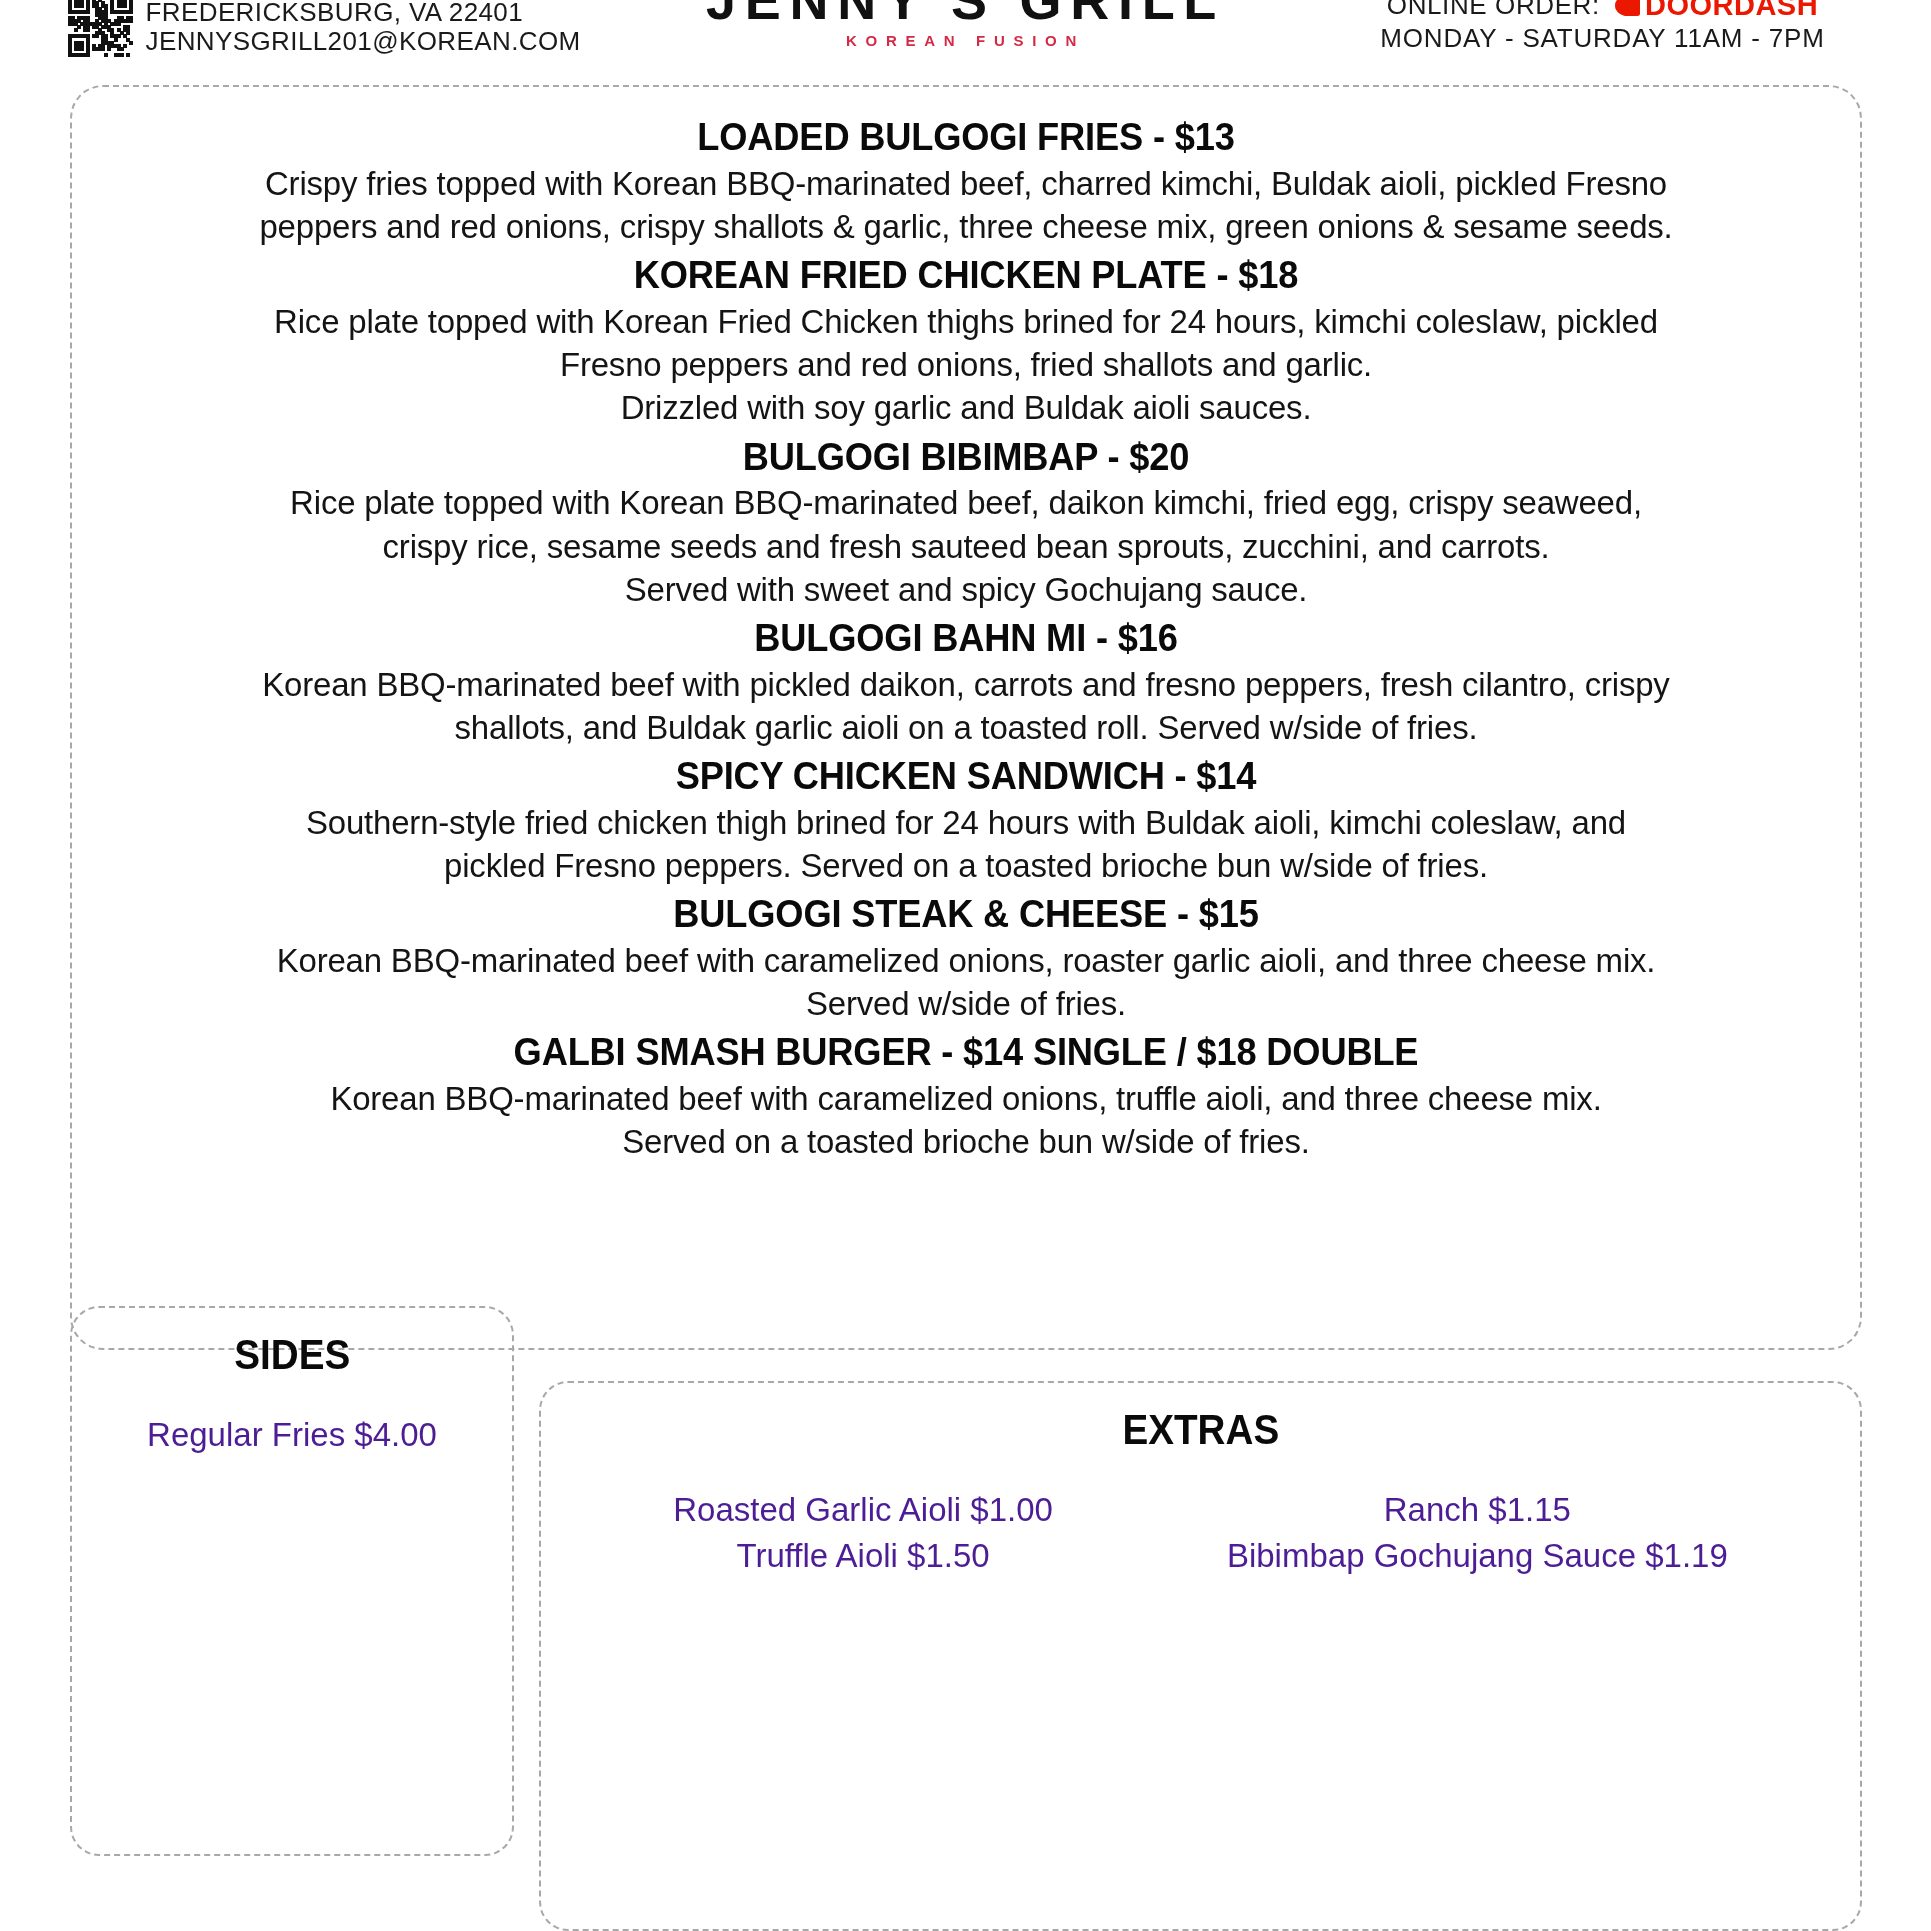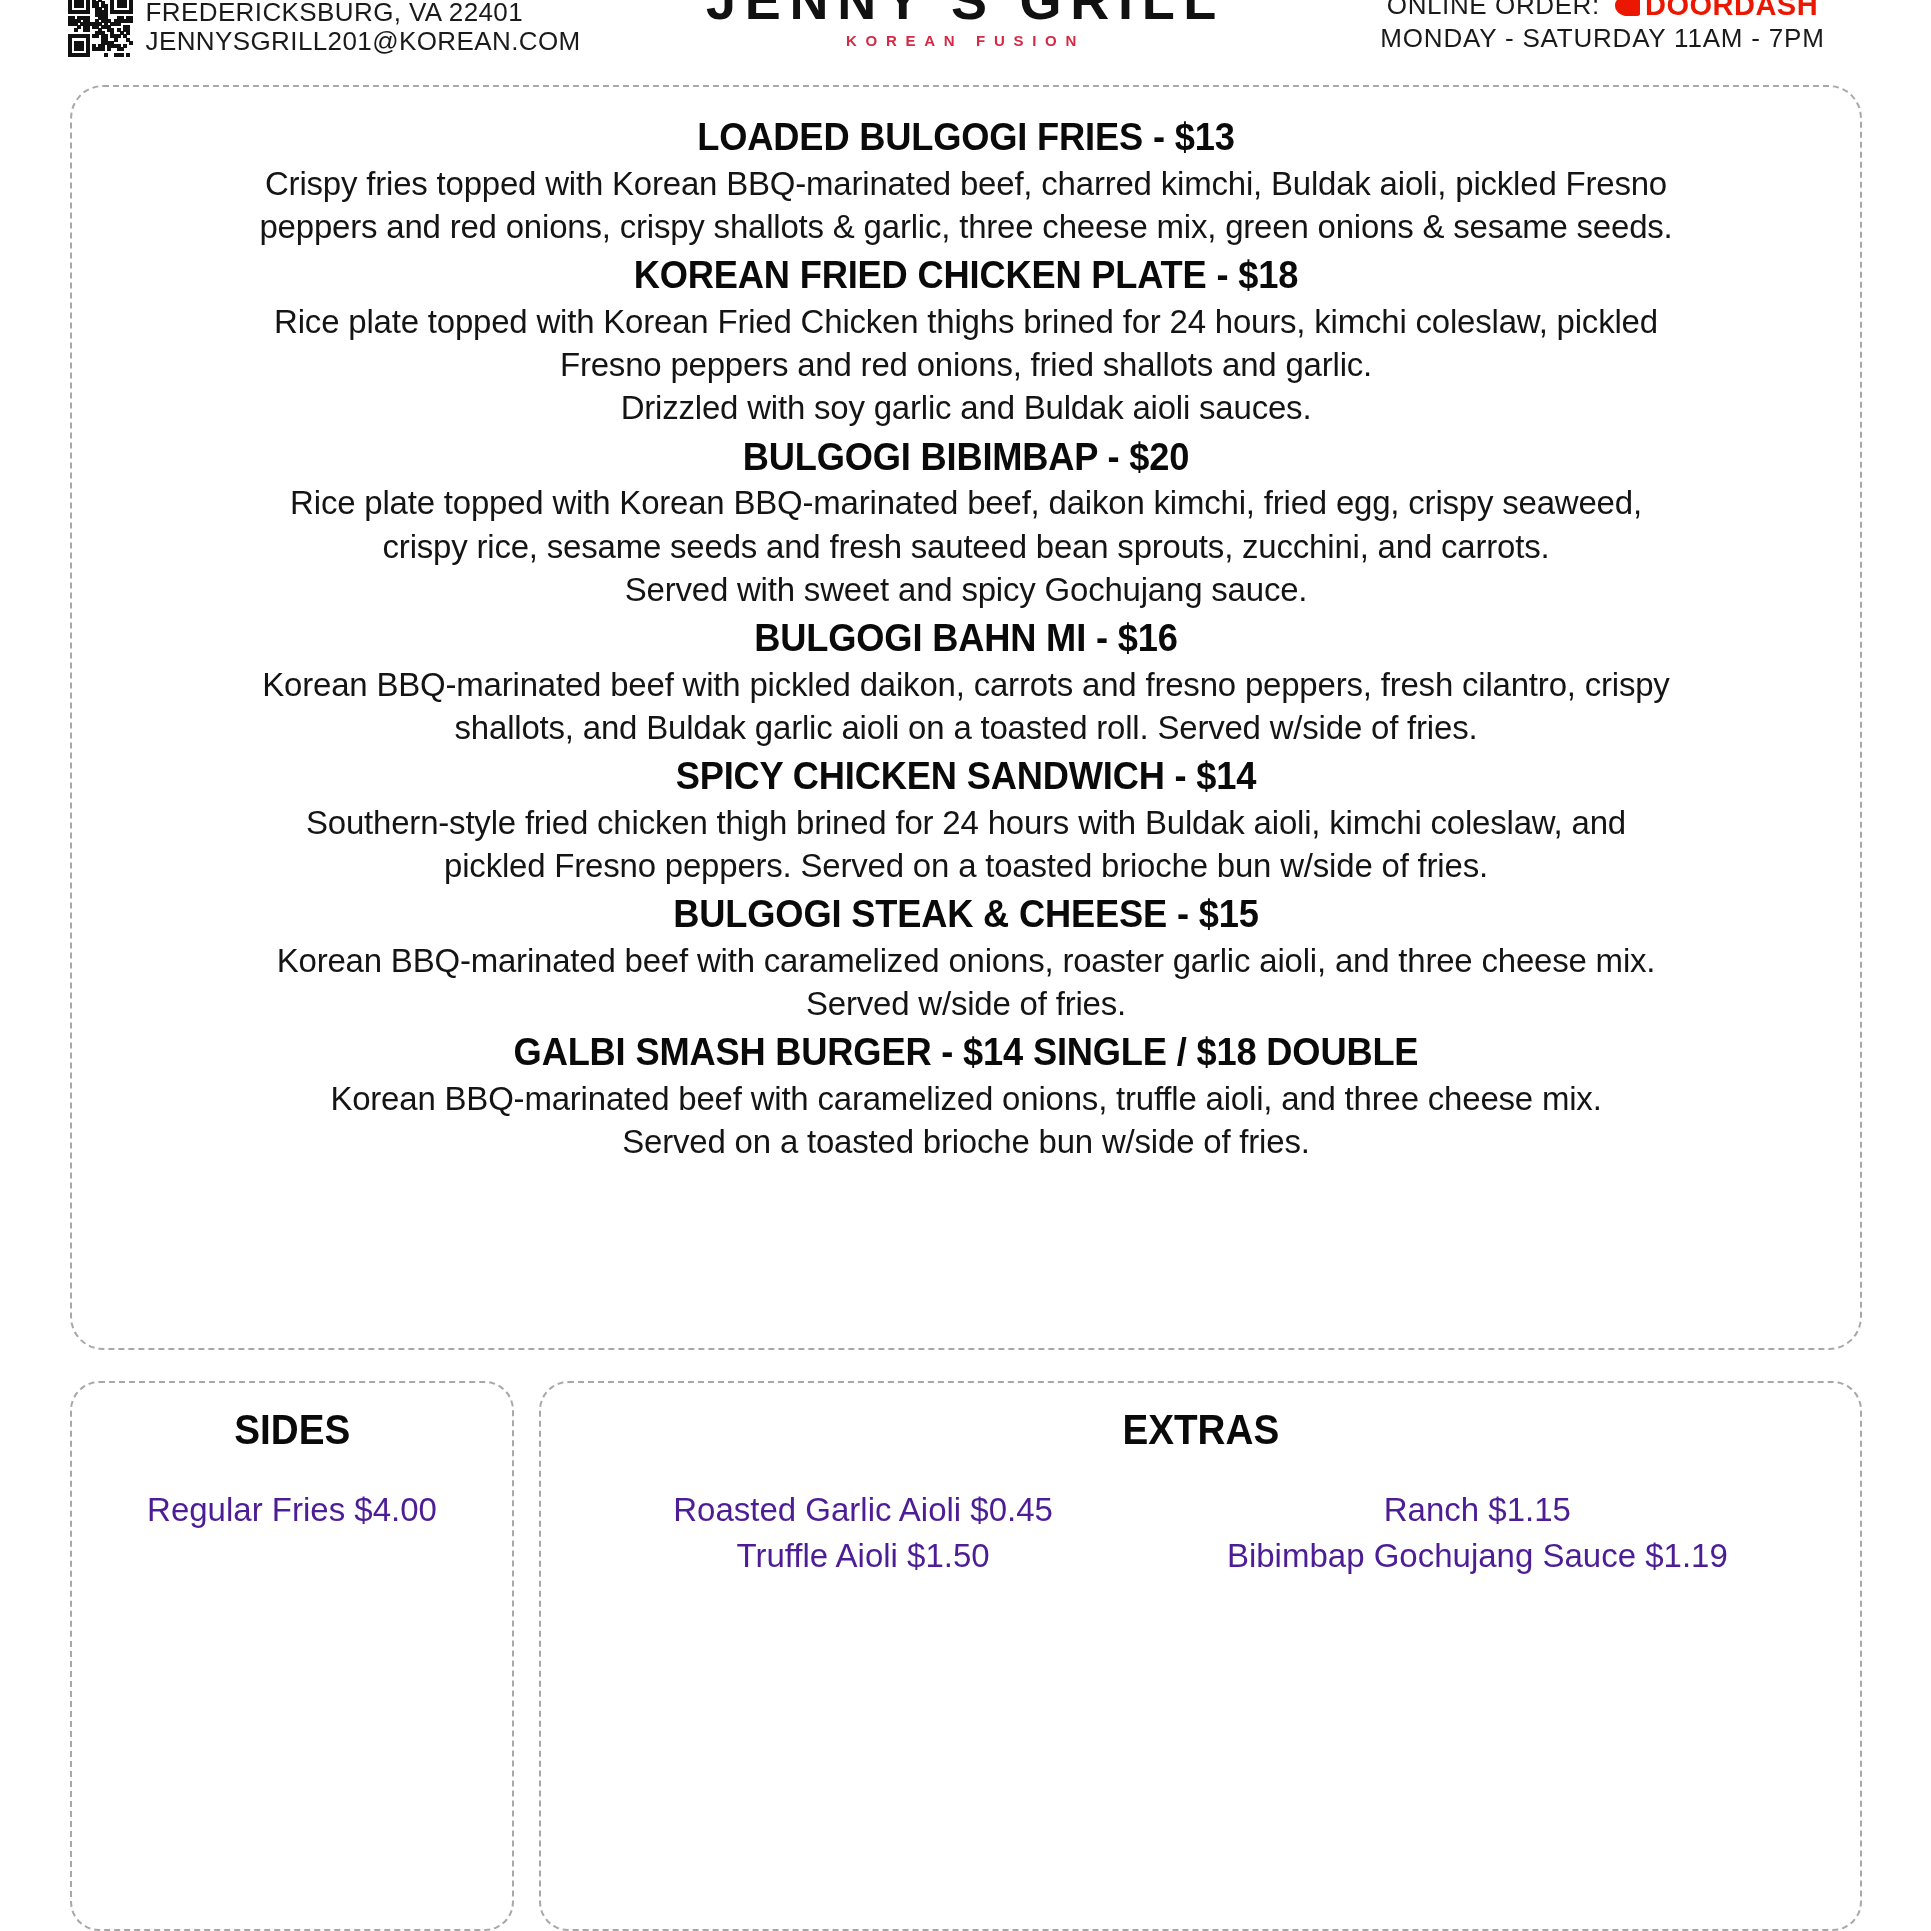--- a/index.html
+++ b/index.html
@@ -154,21 +154,21 @@
     letter-spacing: -0.2px;
   }
   .item-desc .ln { display: block; white-space: nowrap; transform: scaleX(0.97); }
   .menu-item { margin-bottom: 3.9px; }
   .menu-item:first-child { margin-top: 9.7px; }
 
   
   .sides-panel {
     position: absolute;
     left: 70px;
-    top: 1381px;
+    top: 1306px;
     width: 444px;
     height: 550px;
     border: 2.9px dashed #a8a8a8;
     border-radius: 29px;
     box-sizing: border-box;
     text-align: center;
     padding: 13.5px 9.7px;
   }
   .extras-panel {
     position: absolute;
@@ -499,21 +499,21 @@
   <div class="panel-title">SIDES</div>
   <div id="sides-list">
       <div class="panel-line">Regular Fries $4.00</div>
     </div>
 </div>
 
 <div class="extras-panel">
   <div class="panel-title">EXTRAS</div>
   <div class="extras-cols">
     <div class="extras-col" id="extras-left">
-        <div class="panel-line">Roasted Garlic Aioli $0.45</div>
+        <div class="panel-line">Roasted Garlic Aioli $1.00</div>
         <div class="panel-line">Truffle Aioli $1.50</div>
       </div>
     <div class="extras-col" id="extras-right">
         <div class="panel-line">Ranch $1.15</div>
         <div class="panel-line">Bibimbap Gochujang Sauce $1.19</div>
       </div>
   </div>
 </div>
 
 

